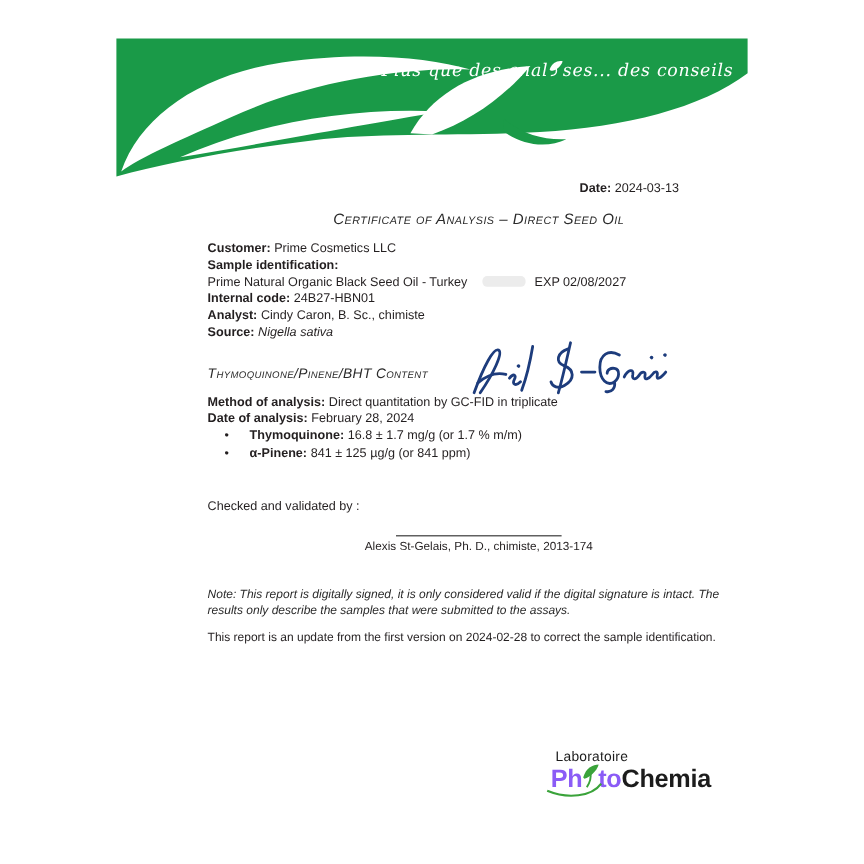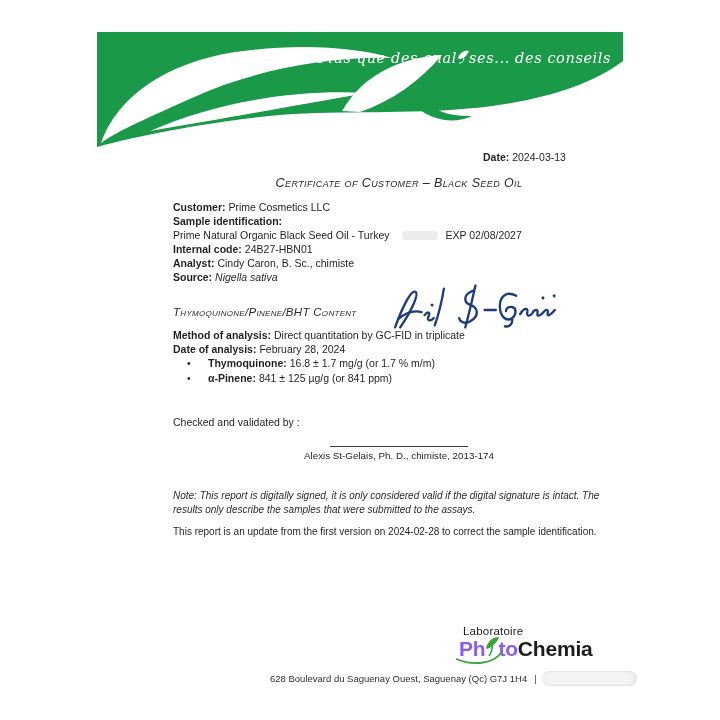--- a/index.html
+++ b/index.html
@@ -109,21 +109,21 @@
         <path fill="#ffffff" d="M1,8 C3,2 8,0 12,1 C10,6 6,9 2,9 Z"></path>
         <path fill="none" stroke="#ffffff" stroke-width="1" d="M6,6 C8,10 6,13 2,13"></path>
       </svg><span>ses... des conseils</span>
   </div>
 
   <div class="date-line">
     <span class="b">Date:</span>
     <span>2024-03-13</span>
   </div>
 
-  <div class="doc-title">Certificate of Customer – Black Seed Oil</div>
+  <div class="doc-title">Certificate of Analysis – Direct Seed Oil</div>
 
   <div class="info">
     <div class="line">
       <span class="lbl">Customer:</span><span>Prime Cosmetics LLC</span>
     </div>
     <div class="line">
       <span class="b">Sample identification:</span>
     </div>
     <div class="line">
       <span>Prime Natural Organic Black Seed Oil - Turkey</span><span class="redact-sm"></span><span>EXP 02/08/2027</span>
@@ -184,17 +184,14 @@
   <div class="logo-main">
     <span class="logo-green">Ph</span><svg width="15" height="22" viewBox="0 0 15 22">
         <path fill="#3aa33a" d="M2,12 C4,4 10,1 15,1 C13,7 8,11 3,13 Z"></path>
         <path fill="none" stroke="#3aa33a" stroke-width="1.6" d="M8,8 C9,13 7,17 5,20"></path>
       </svg><span class="logo-green">to</span><span class="logo-black">Chemia</span>
   </div>
   <svg class="logo-swoosh" viewBox="0 0 48 17">
       <path fill="none" stroke="#3aa33a" stroke-width="1.8" d="M46,2 C38,13 18,15 1,8"></path>
     </svg>
 
-  <div class="address-line">
-    <span>628 Boulevard du Saguenay Ouest, Saguenay (Qc)  G7J 1H4</span><span class="sep">|</span><span class="redact-lg"></span>
-  </div>
 
 </div>
 
 </body></html>

